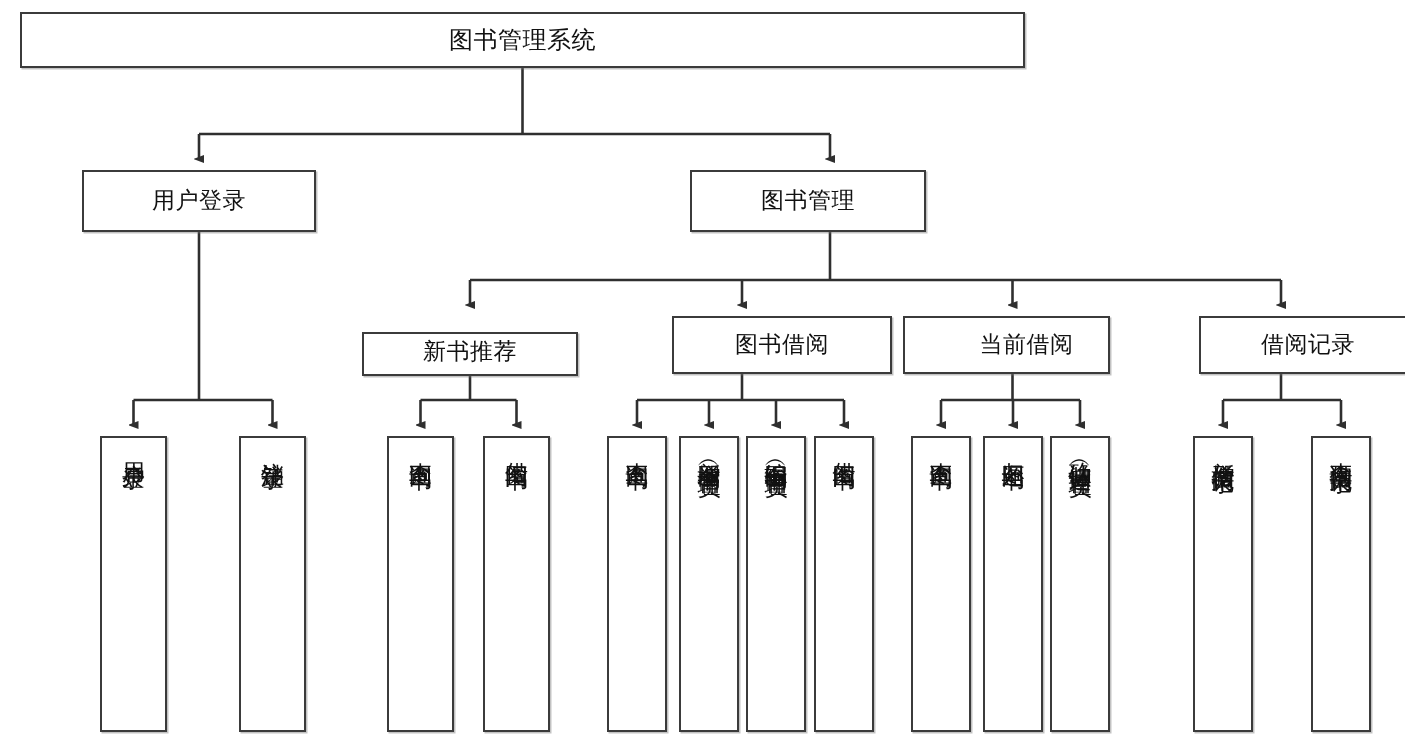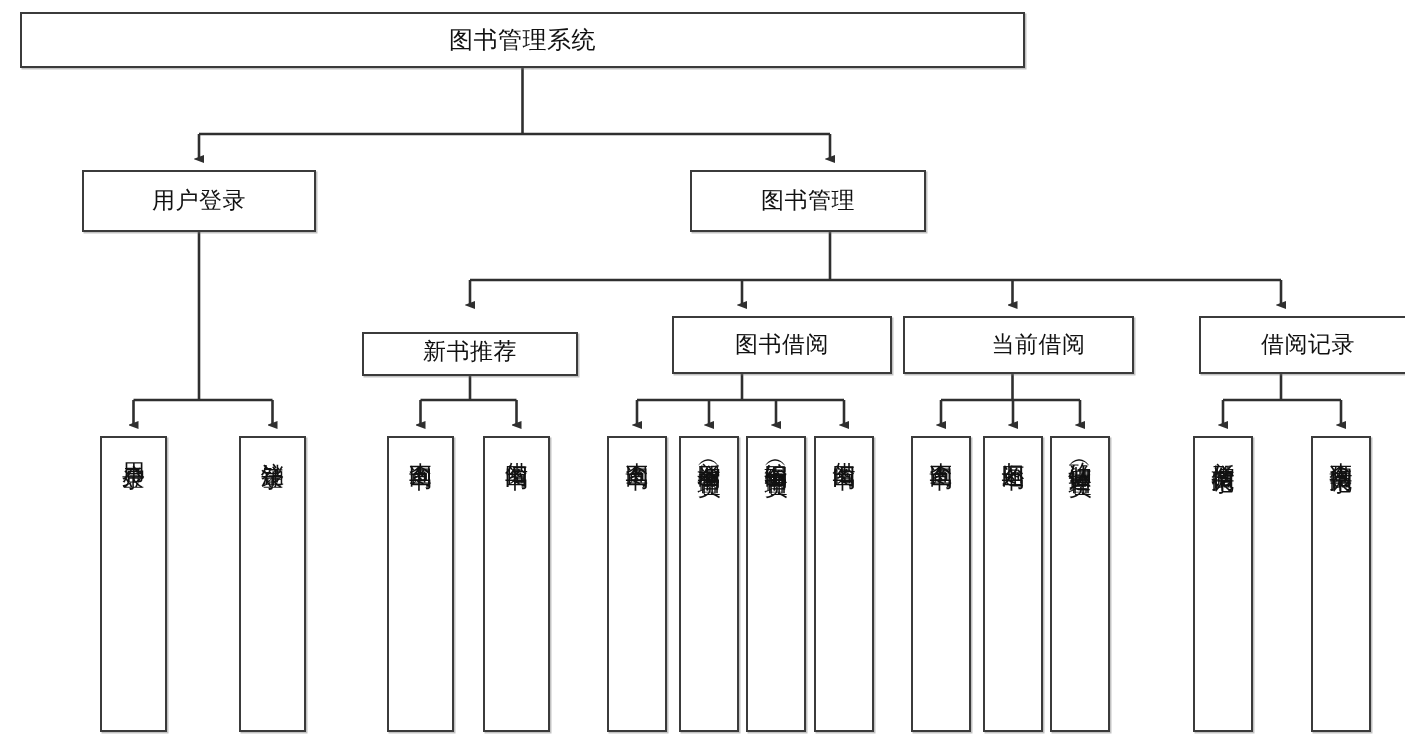--- a/index.html
+++ b/index.html
@@ -126,21 +126,21 @@
       </div>
       <div class="node h" style="left: 690px; top: 170px; width: 236px; height: 62px;">
         <span class="label">图书管理</span>
       </div>
       <div class="node h" style="left: 362px; top: 332px; width: 216px; height: 44px; font-family: Liberation Mono, monospace;">
         <span class="label">新书推荐</span>
       </div>
       <div class="node h" style="left: 632px; top: 316px; width: 220px; height: 58px; margin-left: 40px;">
         <span class="label">图书借阅</span>
       </div>
-      <div class="node h" style="left: 903px; top: 316px; width: 231px; height: 58px; padding-left: 40px;">
+      <div class="node h" style="left: 903px; top: 316px; width: 207px; height: 58px; padding-left: 40px;">
         <span class="label">当前借阅</span>
       </div>
       <div class="node h" style="left: 1199px; top: 316px; width: 218px; height: 58px;">
         <span class="label">借阅记录</span>
       </div>
       <div class="node v" style="left: 100px; top: 436px; width: 67px; height: 296px;">
         <span class="label">用户登录</span>
       </div>
       <div class="node v" style="left: 239px; top: 436px; width: 67px; height: 296px;">
         <span class="label">注销登录</span>

